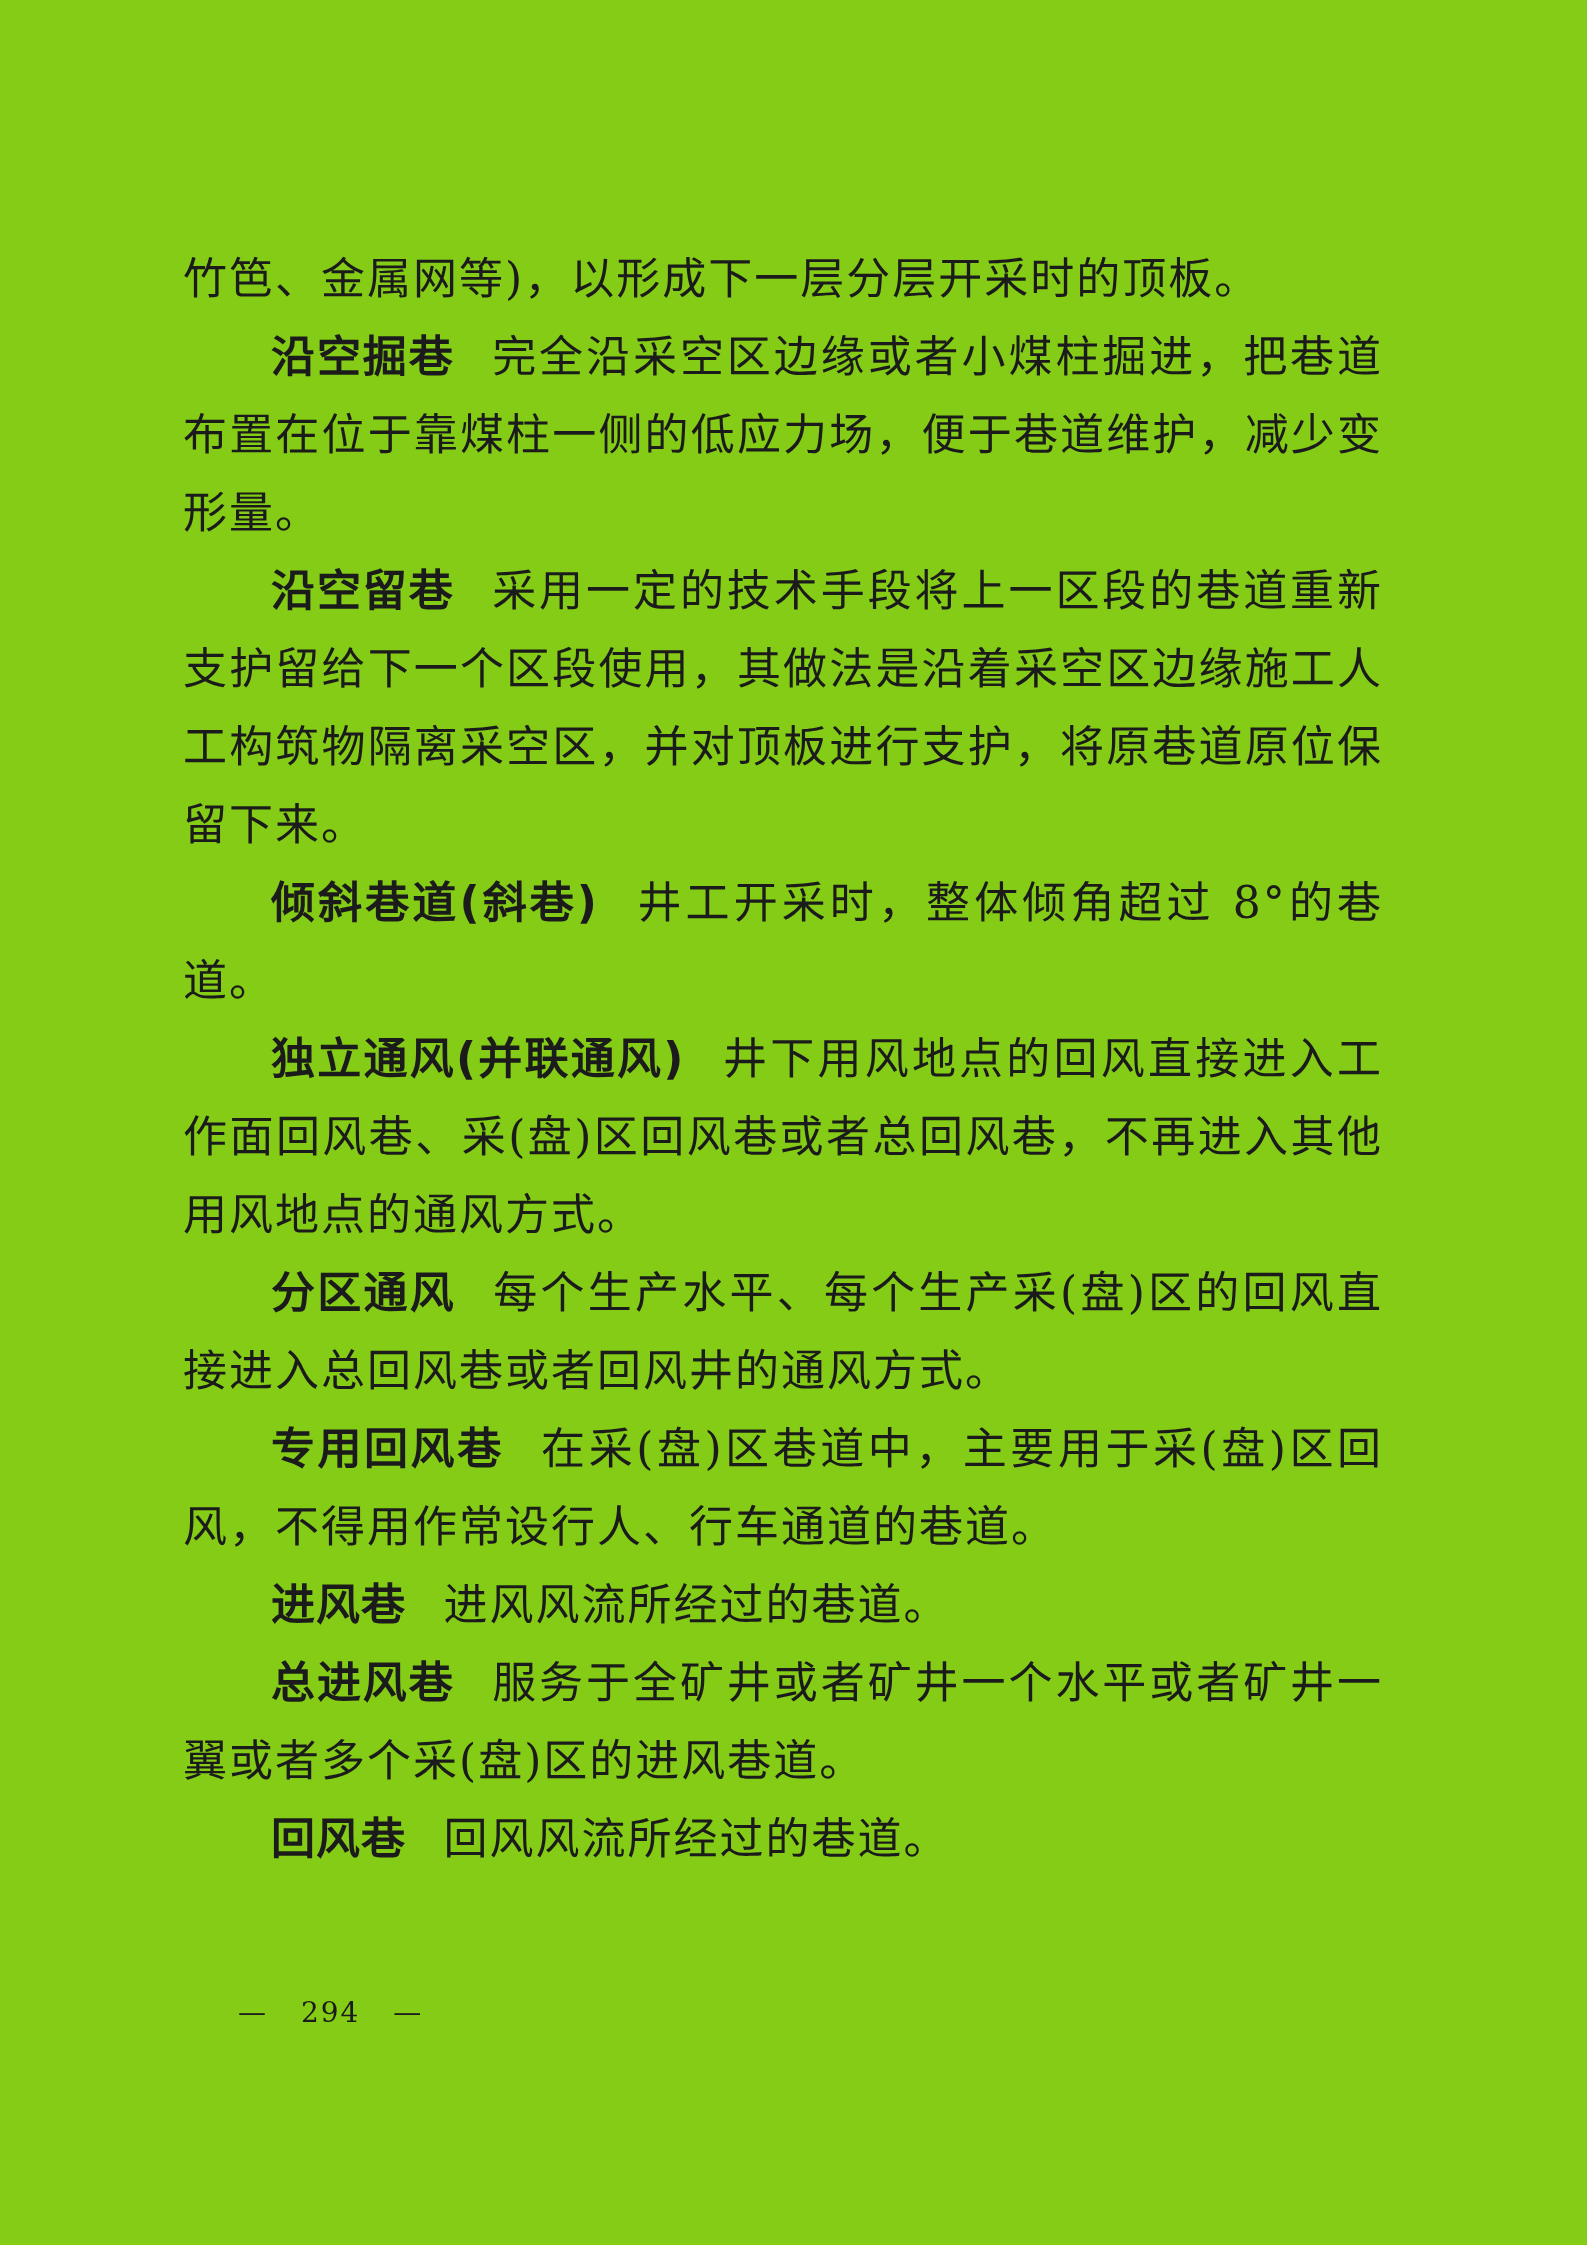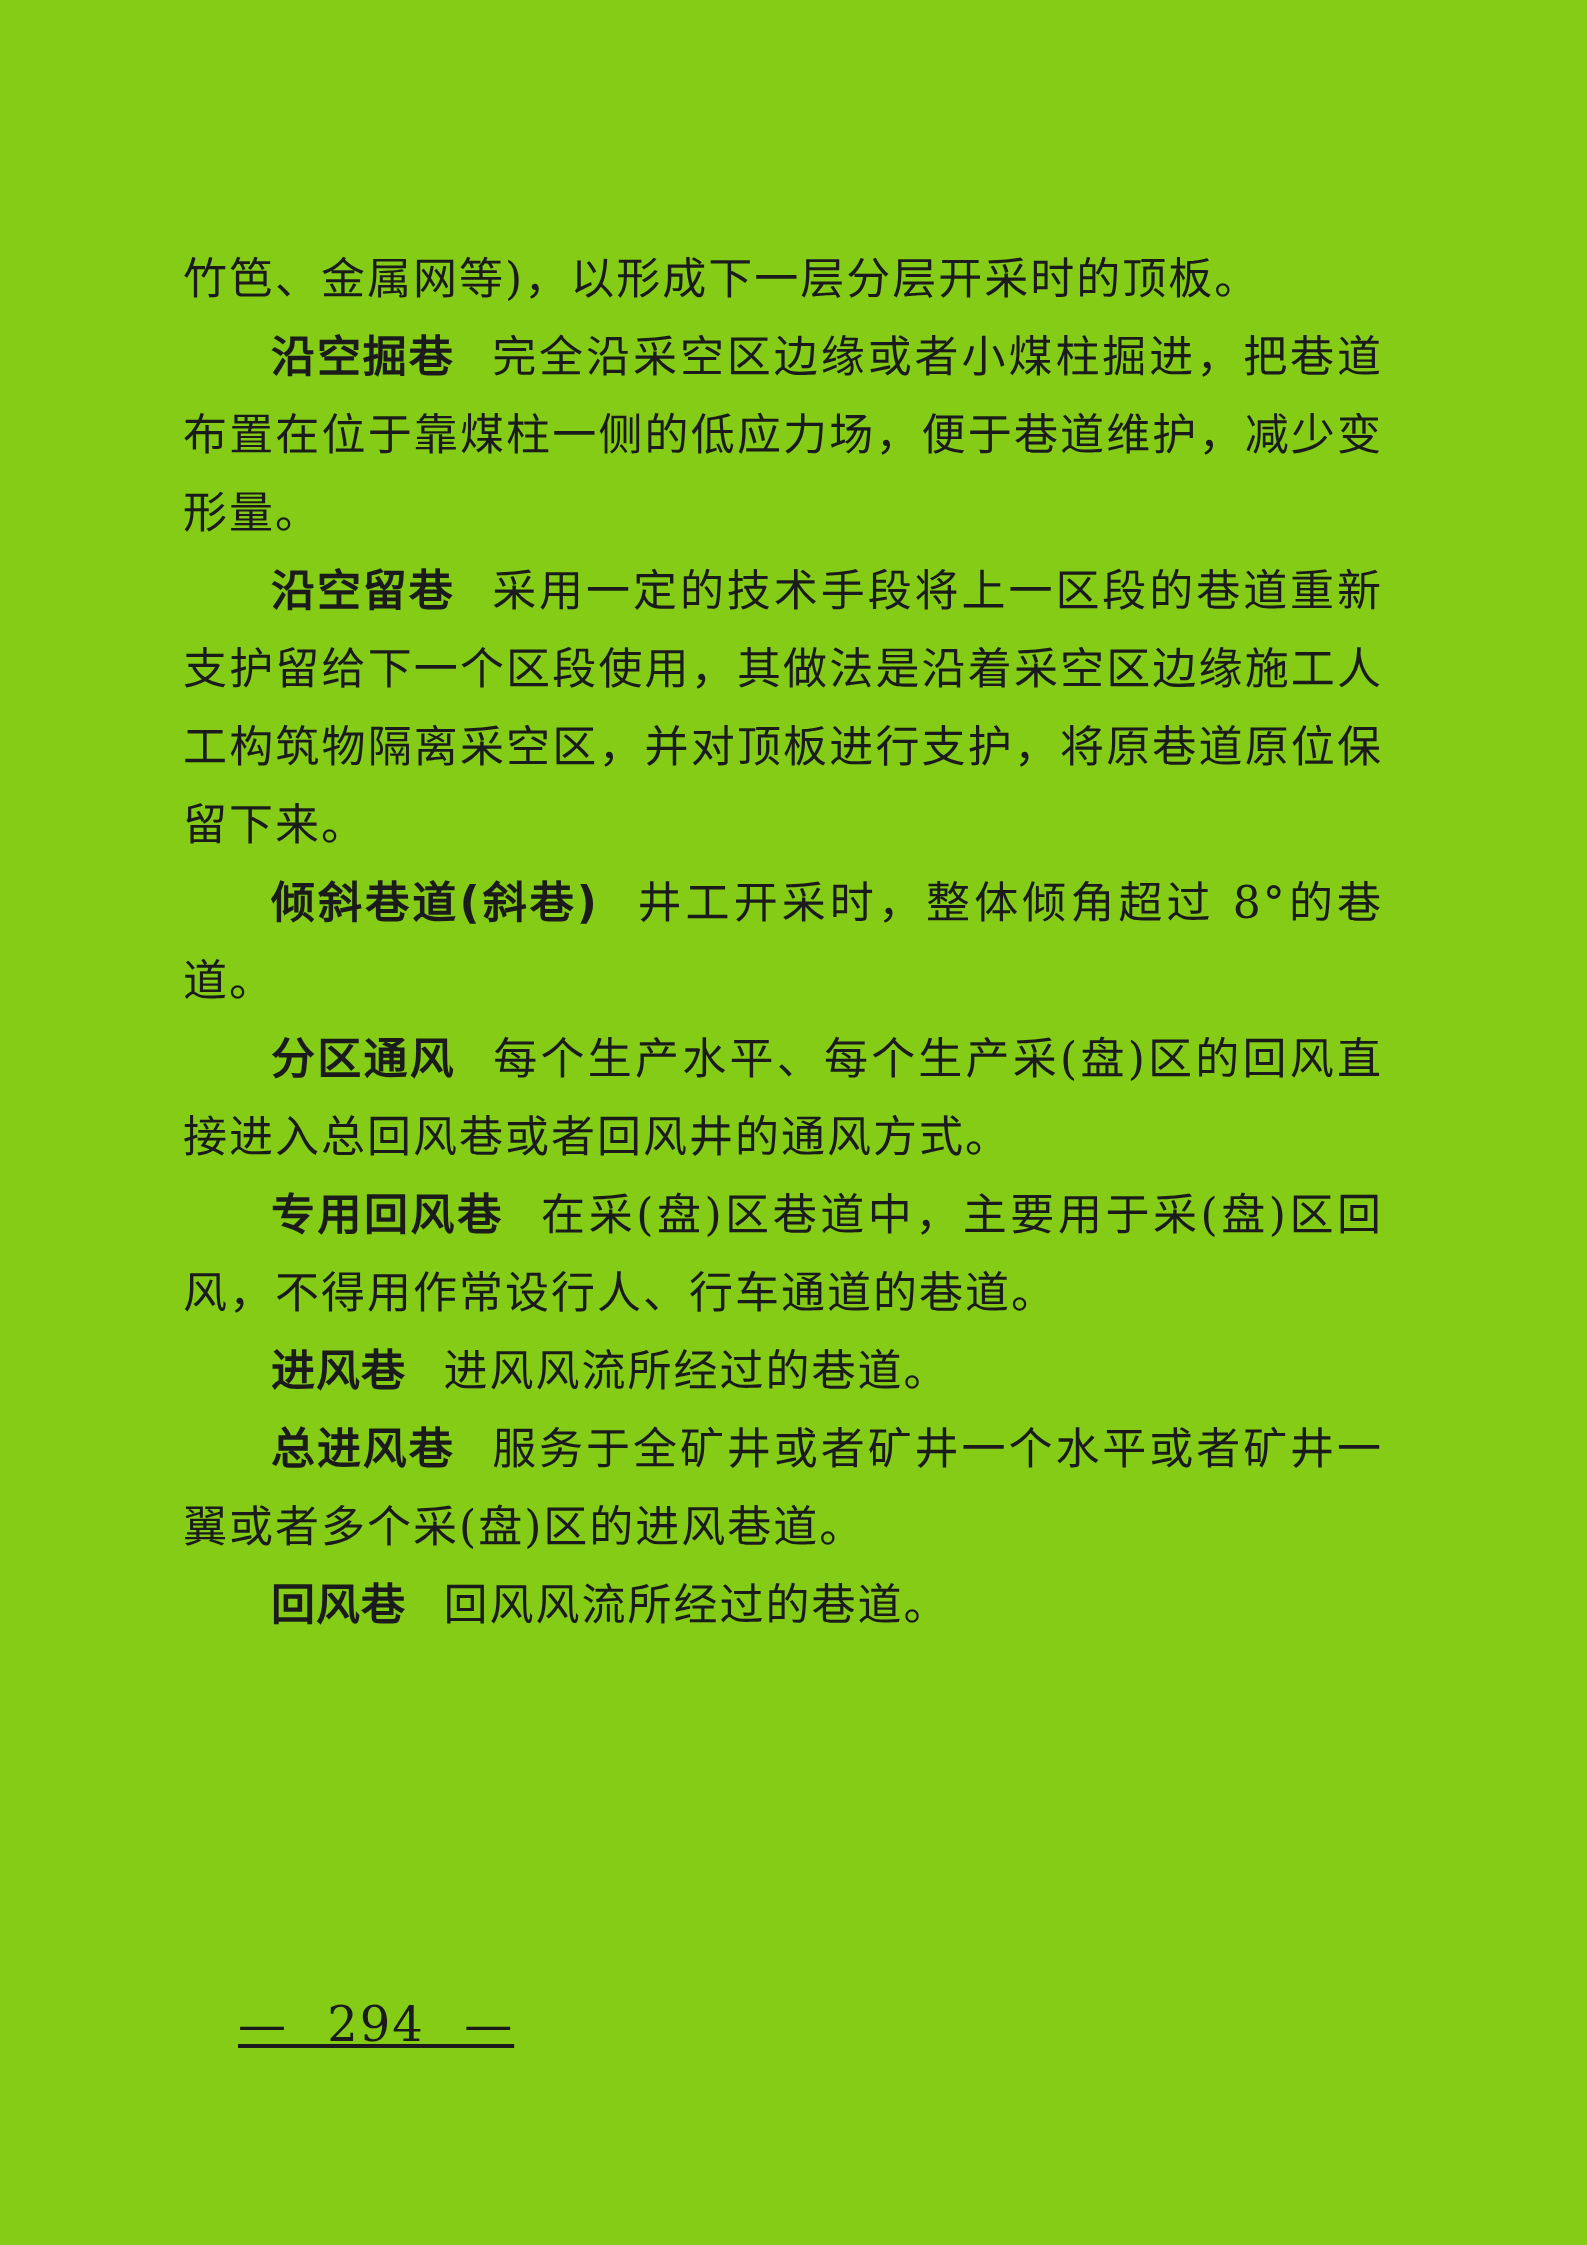--- a/index.html
+++ b/index.html
@@ -38,40 +38,40 @@
     font-weight: bold;
     letter-spacing: 1px;
     margin-right: 0.85em;
   }
   .footer {
     position: absolute;
     left: 238px;
     top: 1996px;
     color: #1b1b1b;
     font-family: "DejaVu Serif", "Liberation Serif", serif;
-    font-size: 48px;
+    font-size: 28px;
     word-spacing: 22px;
     letter-spacing: 2px;
-    text-decoration: underline;
   }
 </style>
 </head>
 <body>
 
 <div class="page">
   <div class="content">
 
     <p class="para"><span>竹笆、金属网等)，以形成下一层分层开采时的顶板。</span></p>
 
     <p class="para indent"><b class="term">沿空掘巷</b><span>完全沿采空区边缘或者小煤柱掘进，把巷道布置在位于靠煤柱一侧的低应力场，便于巷道维护，减少变形量。</span></p>
 
     <p class="para indent"><b class="term">沿空留巷</b><span>采用一定的技术手段将上一区段的巷道重新支护留给下一个区段使用，其做法是沿着采空区边缘施工人工构筑物隔离采空区，并对顶板进行支护，将原巷道原位保留下来。</span></p>
 
     <p class="para indent"><b class="term">倾斜巷道(斜巷)</b><span>井工开采时，整体倾角超过 8°的巷道。</span></p>
 
+    <p class="para indent"><b class="term">独立通风(并联通风)</b><span>井下用风地点的回风直接进入工作面回风巷、采(盘)区回风巷或者总回风巷，不再进入其他用风地点的通风方式。</span></p>
 
     <p class="para indent"><b class="term">分区通风</b><span>每个生产水平、每个生产采(盘)区的回风直接进入总回风巷或者回风井的通风方式。</span></p>
 
     <p class="para indent"><b class="term">专用回风巷</b><span>在采(盘)区巷道中，主要用于采(盘)区回风，不得用作常设行人、行车通道的巷道。</span></p>
 
     <p class="para indent"><b class="term">进风巷</b><span>进风风流所经过的巷道。</span></p>
 
     <p class="para indent"><b class="term">总进风巷</b><span>服务于全矿井或者矿井一个水平或者矿井一翼或者多个采(盘)区的进风巷道。</span></p>
 
 

